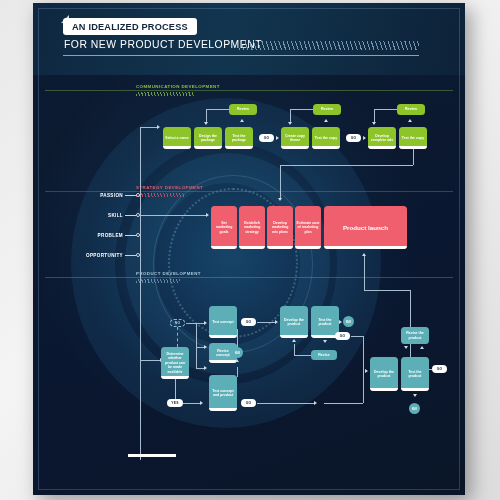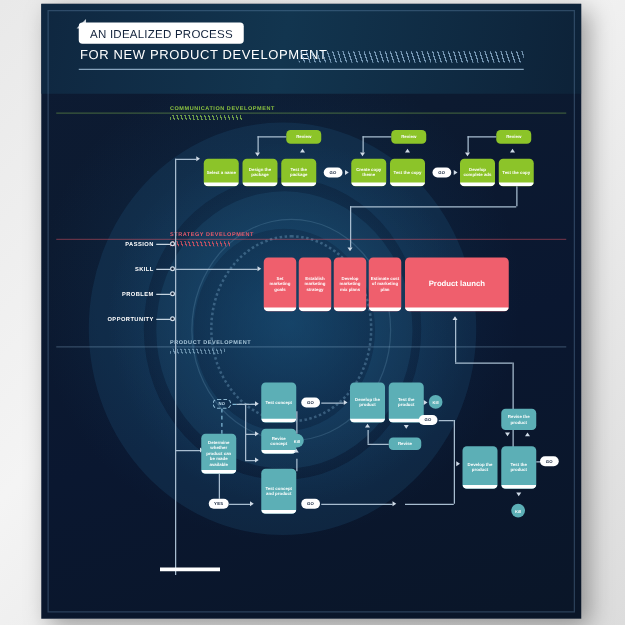--- a/index.html
+++ b/index.html
@@ -32,21 +32,21 @@
   .r2{left:92px;top:150px;width:205px;height:222px;border:30px solid rgba(42,115,162,.18);}
   .r3{left:135px;top:185px;width:130px;height:150px;border:2px dotted rgba(150,200,230,.30);}
   .r4{left:120px;top:172px;width:160px;height:178px;border:1px solid rgba(150,200,230,.18);}
 
   
   #hdr{position:absolute;left:0;top:0;width:100%;height:72px;}
   #title-plate{
     position:absolute;left:30px;top:15px;height:17px;padding:0 9px;
     background:#fff;border-radius:3px;display:flex;align-items:center;
   }
-  #title-plate span{font-size:9.2px;font-weight:normal;color:#13233c;letter-spacing:.2px;white-space:nowrap;}
+  #title-plate span{font-size:9.2px;font-weight:bold;color:#13233c;letter-spacing:.2px;white-space:nowrap;}
   #plate-fold{position:absolute;left:28px;top:12px;width:8px;height:8px;background:#cfd6de;
     clip-path:polygon(0 100%,100% 0,100% 100%);}
   #subtitle{position:absolute;left:31px;top:36px;font-size:10.4px;color:#fff;letter-spacing:.5px;white-space:nowrap;}
   #hatch-hdr{position:absolute;left:206px;top:38px;width:180px;height:9px;
     background:repeating-linear-gradient(72deg, rgba(150,185,215,.75) 0 1px, transparent 1px 4px);}
   #hdr-rule{position:absolute;left:30px;top:52px;width:356px;height:1.2px;background:rgba(165,195,220,.8);}
 
   
   .band{position:absolute;height:1px;left:12px;right:12px;}
   .band-lbl{position:absolute;font-size:4.4px;font-weight:bold;letter-spacing:.45px;white-space:nowrap;}

